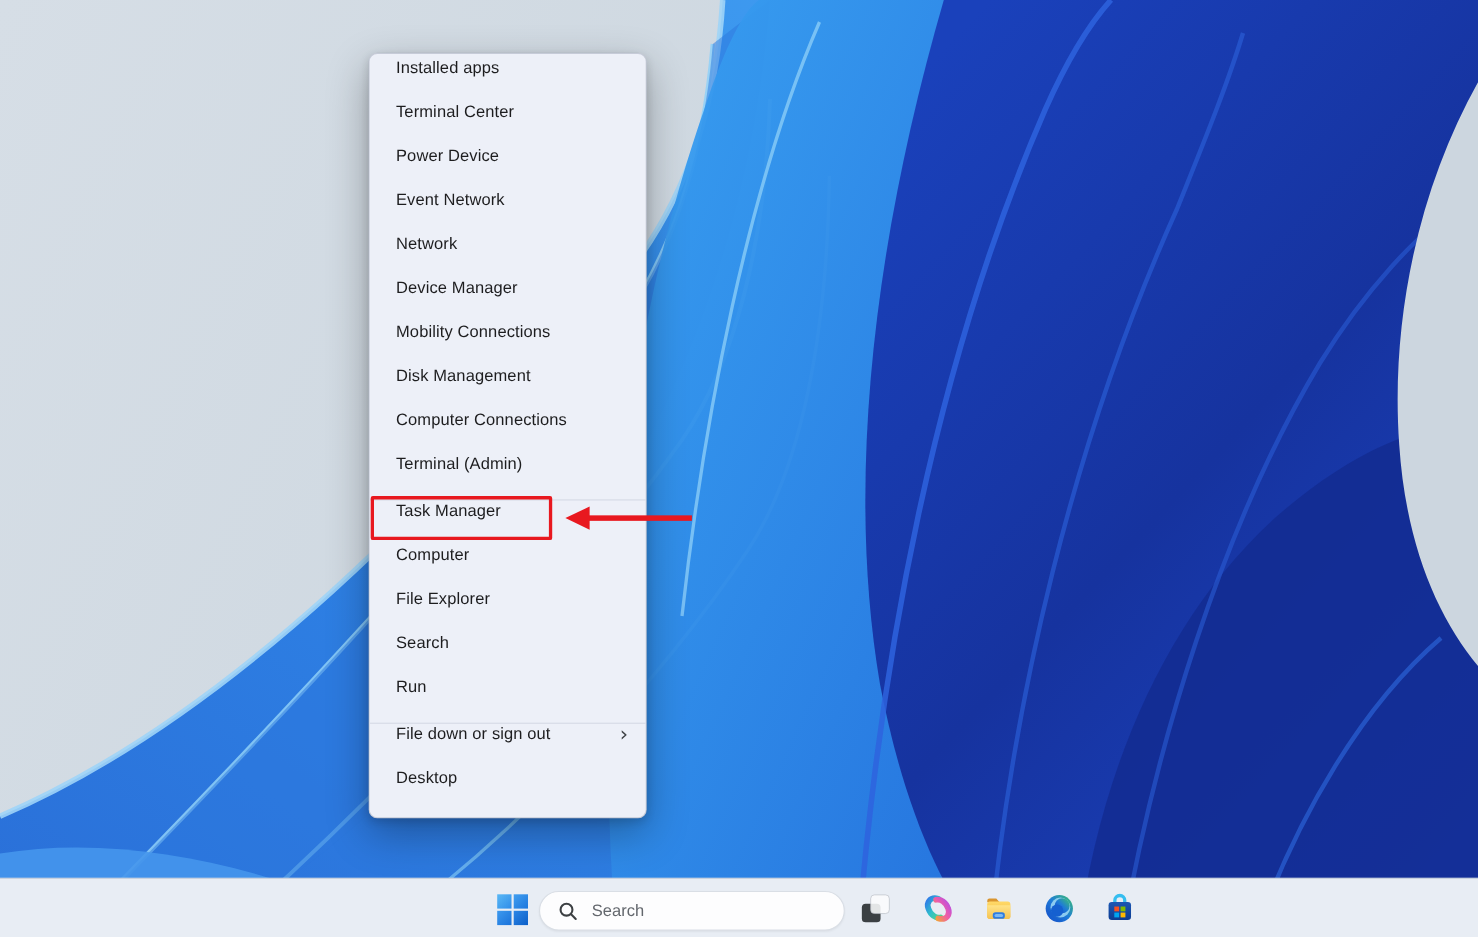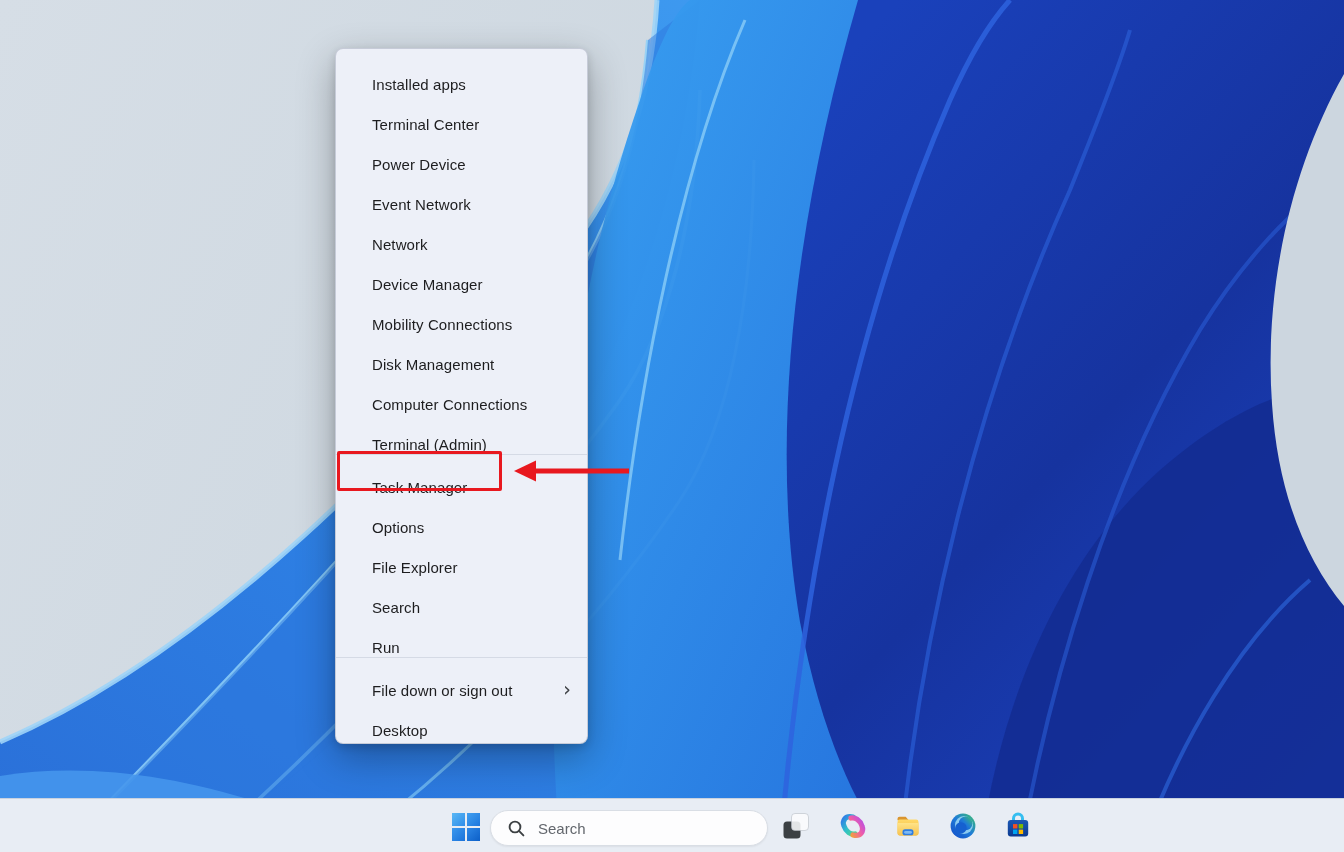--- a/index.html
+++ b/index.html
@@ -21,22 +21,22 @@
     background: #edf0f8;
     border: 1px solid rgba(125,135,158,0.35);
     border-radius: 8px;
     padding: 4px 0;
     z-index: 10;
     box-shadow: 0 14px 38px rgba(0,0,0,0.30), 0 3px 9px rgba(0,0,0,0.14);
   }
   .menu-item {
     height: 40px;
     display: flex;
-    align-items: flex-end;
-    padding-left: 36px;
+    align-items: flex-start;
+    padding-left: 24px;
     font-size: 15px;
     color: #1d1d1f;
     cursor: default;
     letter-spacing: 0.1px;
   }
   .menu-sep {
     height: 1px;
     background: #d5dae5;
     margin: 1px 0;
   }
@@ -212,21 +212,21 @@
       <span>Computer Connections</span>
     </div>
   <div class="menu-item">
       <span>Terminal (Admin)</span>
     </div>
   <div class="menu-sep"></div>
   <div class="menu-item">
       <span>Task Manager</span>
     </div>
   <div class="menu-item">
-      <span>Options</span>
+      <span>Computer</span>
     </div>
   <div class="menu-item">
       <span>File Explorer</span>
     </div>
   <div class="menu-item">
       <span>Search</span>
     </div>
   <div class="menu-item">
       <span>Run</span>
     </div>

